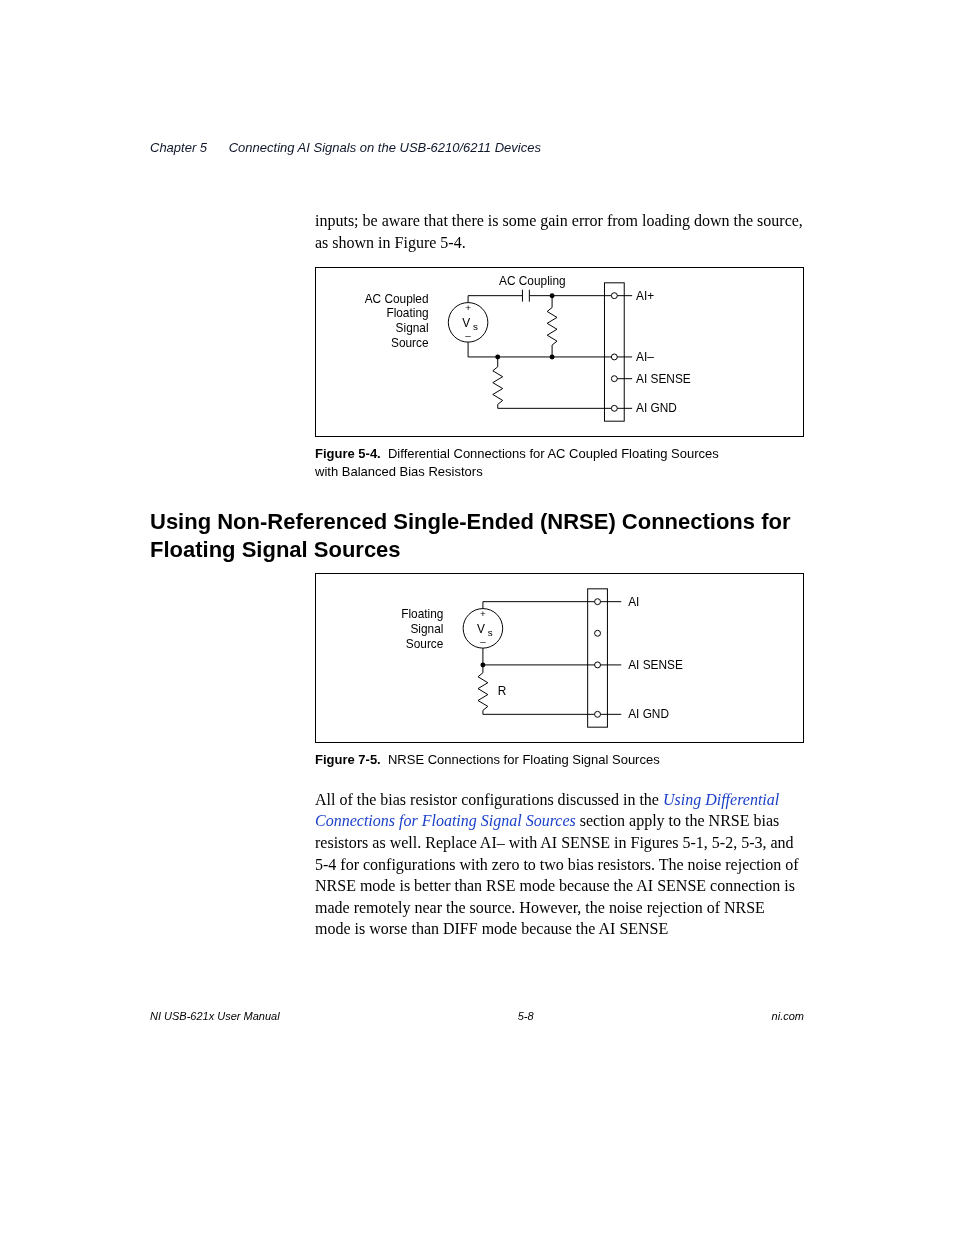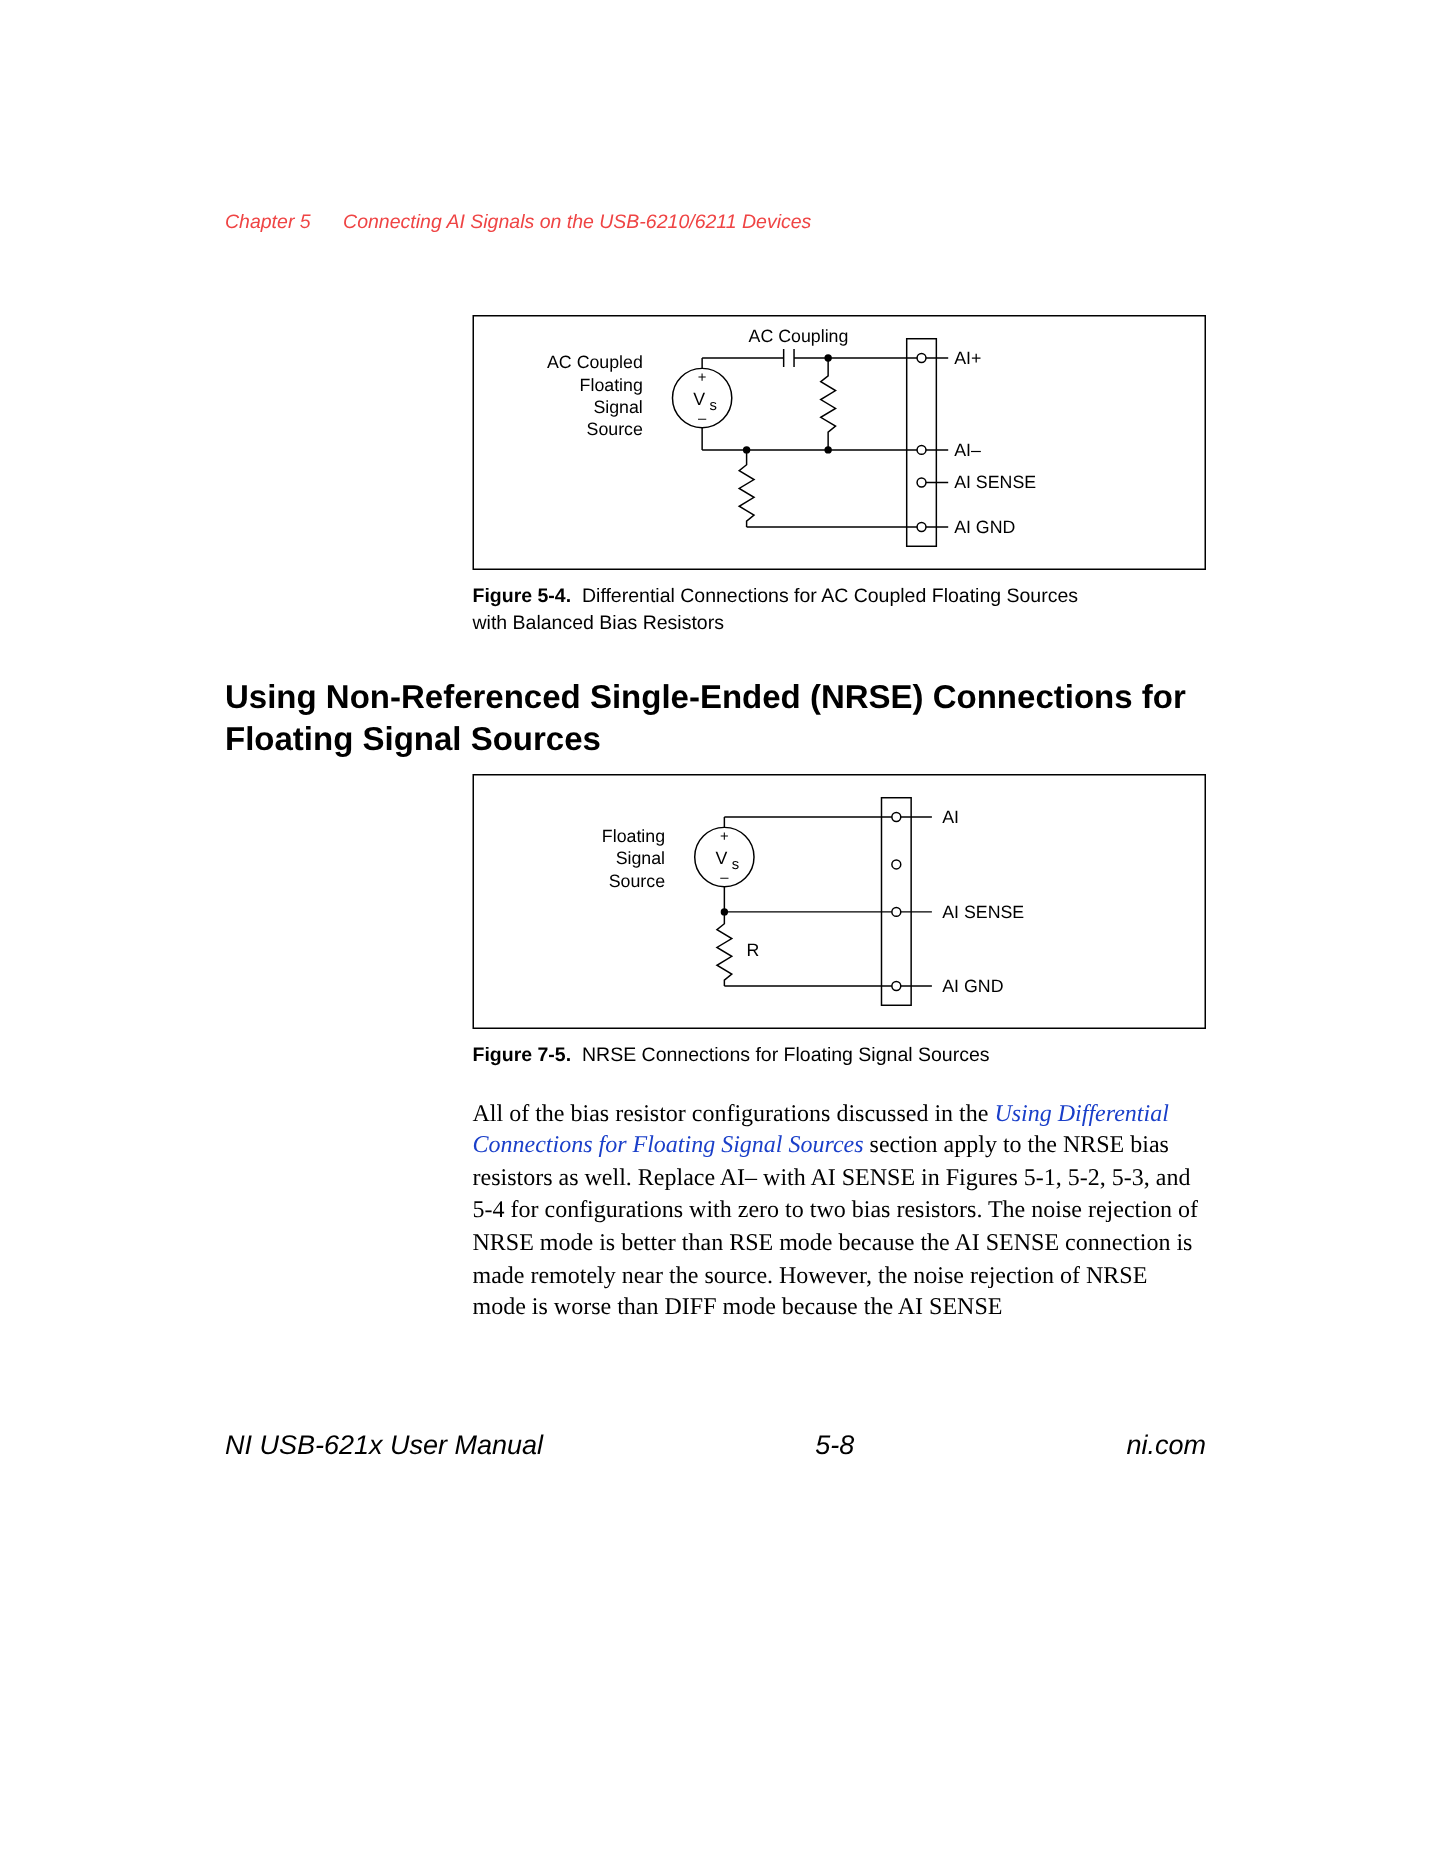--- a/index.html
+++ b/index.html
@@ -13,21 +13,21 @@
   .page {
     padding: 140px 150px 60px 150px;
     box-sizing: border-box;
     width: 954px;
     position: relative;
   }
   .running-header {
     font-style: italic;
     font-size: 13px;
     font-family: Arial, Helvetica, sans-serif;
-    color: #ef4444;
+    color: #0f172a;
     margin-bottom: 55px;
   }
   .running-header .chap {
     margin-right: 18px;
   }
   .body-text {
     font-family: "Times New Roman", Times, serif;
     font-size: 16px;
     line-height: 1.35;
     text-align: left;
@@ -61,21 +61,21 @@
   a.xref {
     color: #1a3fc9;
     font-style: italic;
     text-decoration: none;
   }
   .footer {
     display: flex;
     justify-content: space-between;
     font-family: Arial, Helvetica, sans-serif;
     font-style: italic;
-    font-size: 18px;
+    font-size: 11px;
     margin-top: 70px;
   }
   .svg-label {
     font-family: Arial, Helvetica, sans-serif;
     font-size: 12px;
     fill: #000;
   }
   .svg-label-small {
     font-family: Arial, Helvetica, sans-serif;
     font-size: 10px;
@@ -85,20 +85,23 @@
 </head>
 <body>
 
 <div class="page">
 
   <div class="running-header">
     <span class="chap">Chapter 5</span>
     <span>Connecting AI Signals on the USB-6210/6211 Devices</span>
   </div>
 
+  <div class="body-text">
+    <p>inputs; be aware that there is some gain error from loading down the source, as shown in Figure 5-4.</p>
+  </div>
 
   <div class="fig-box" style="height:170px;">
     <svg width="100%" height="100%" viewBox="0 0 485 170">
 
       <text class="svg-label" x="110" y="35" text-anchor="end">AC Coupled</text>
       <text class="svg-label" x="110" y="50" text-anchor="end">Floating</text>
       <text class="svg-label" x="110" y="65" text-anchor="end">Signal</text>
       <text class="svg-label" x="110" y="80" text-anchor="end">Source</text>
 
       <circle cx="150" cy="55" r="20" fill="none" stroke="#000" stroke-width="1"></circle>

